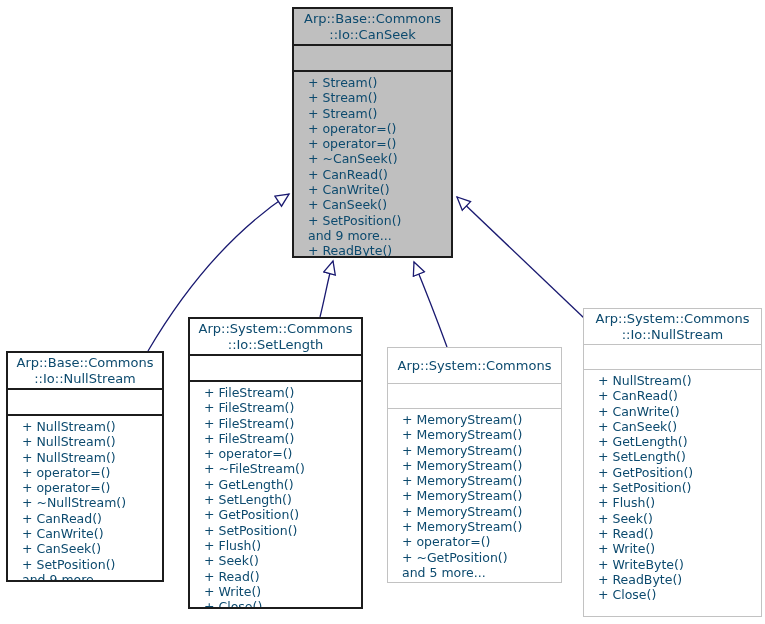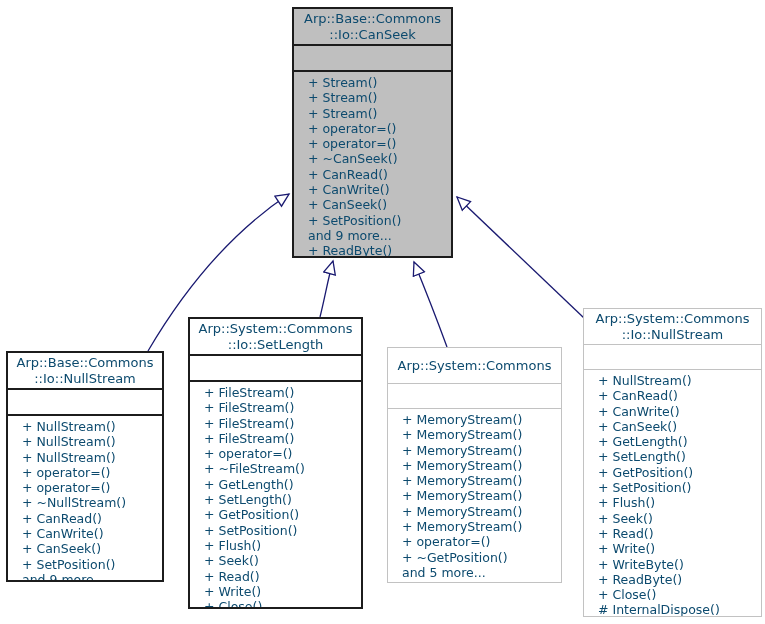--- a/index.html
+++ b/index.html
@@ -171,17 +171,16 @@
         <div class="member">+ SetLength()</div>
         <div class="member">+ GetPosition()</div>
         <div class="member">+ SetPosition()</div>
         <div class="member">+ Flush()</div>
         <div class="member">+ Seek()</div>
         <div class="member">+ Read()</div>
         <div class="member">+ Write()</div>
         <div class="member">+ WriteByte()</div>
         <div class="member">+ ReadByte()</div>
         <div class="member">+ Close()</div>
-        <div class="member"># InternalDispose()</div>
       </div>
   </div>
 
 </div>
 
 </body></html>

